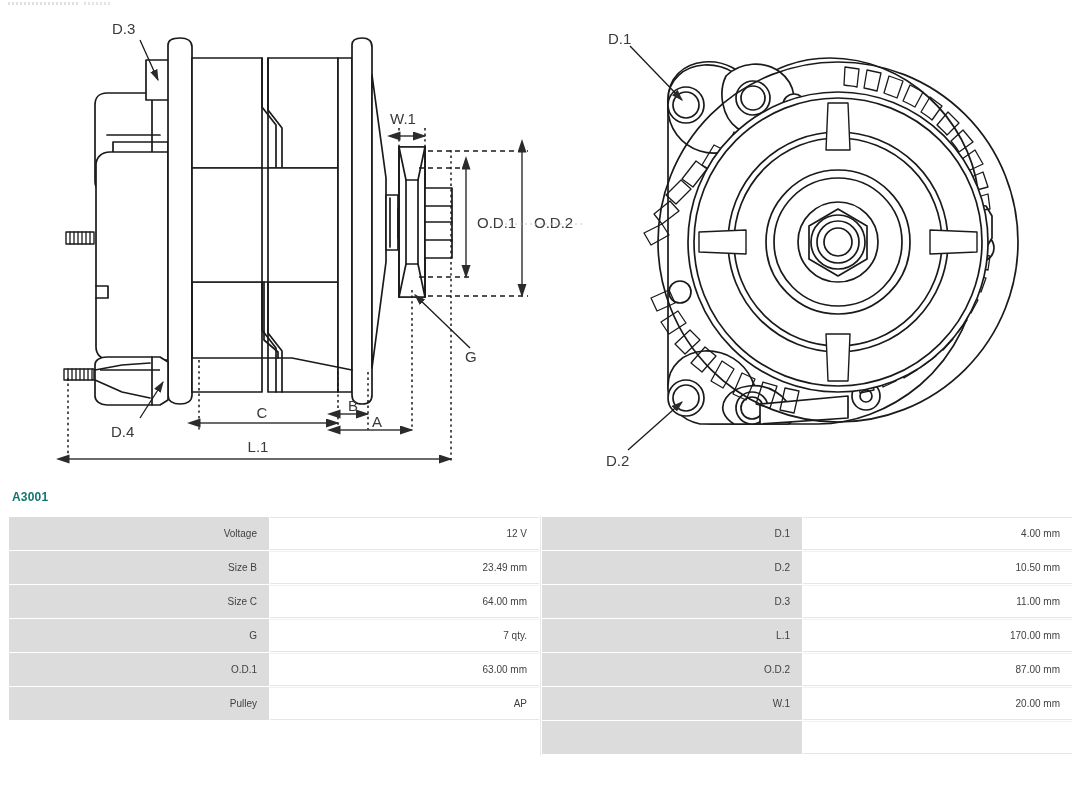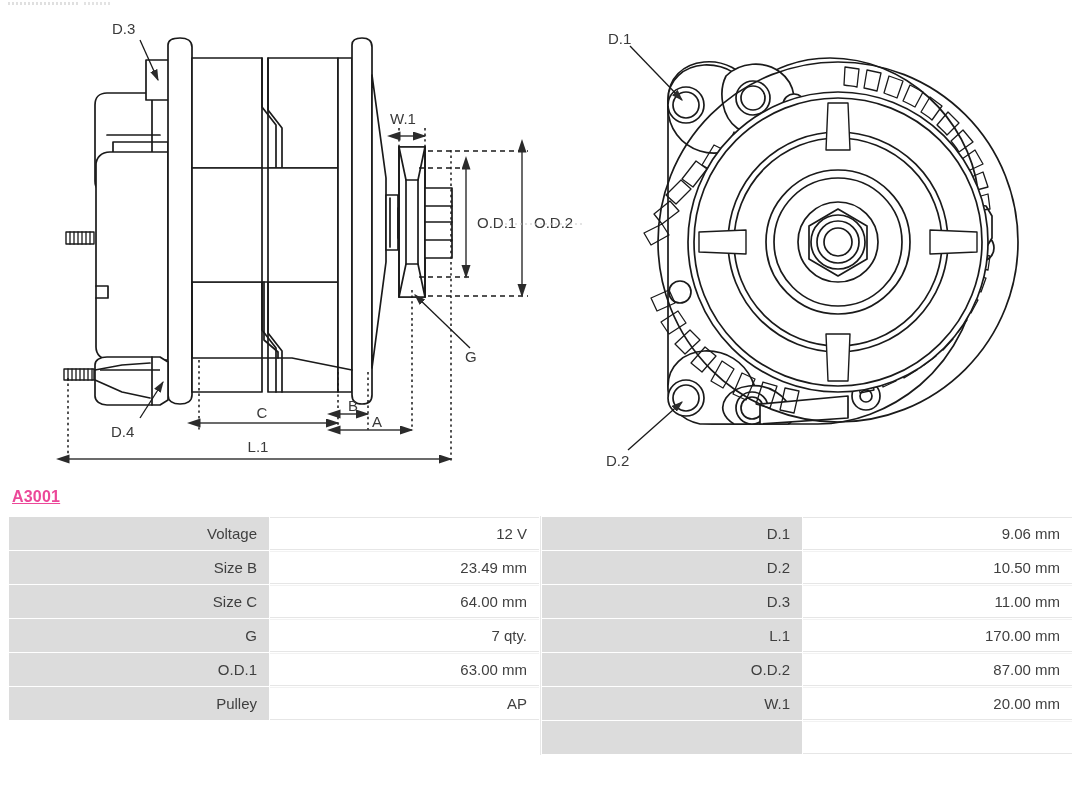--- a/index.html
+++ b/index.html
@@ -12,43 +12,42 @@
   }
   #root{position:relative;width:1080px;height:786px;}
 
   
   #drawing{position:absolute;left:0;top:0;width:1080px;height:480px;}
   #drawing svg{display:block;}
 
   
   .part-title{
     position:absolute;left:12px;top:485px;
-    font-size:16px;font-weight:bold;
-    color:#ec4899;
+    font-size:12px;font-weight:bold;
+    color:#0f766e;
     letter-spacing:.2px;
     line-height:24px;
-    text-decoration:underline;
   }
 
   
   .tables{
     position:absolute;left:8px;top:516px;
     width:1064px;
     display:flex;
     gap:0px;
   }
   .spec-table{
     border-collapse:separate;
     border-spacing:1px 1px;
     width:532px;
     table-layout:fixed;
   }
   .spec-table tr{height:31px;}
   .spec-table td{
-    font-size:15px;
+    font-size:10px;
     padding:0 12px;
     height:31px;
     vertical-align:middle;
     border:0;
   }
   .spec-table td.lbl{
     width:236px;
     background:#dcdcdc;
     text-align:right;
     color:#3f3f3f;
@@ -403,21 +402,21 @@
           </tr>
         </tbody>
       </table>
     </div>
 
     <div class="tbl-wrap">
       <table class="spec-table">
         <tbody>
           <tr>
             <td class="lbl">D.1</td>
-            <td class="val">9.06 mm</td>
+            <td class="val">4.00 mm</td>
           </tr>
           <tr>
             <td class="lbl">D.2</td>
             <td class="val">10.50 mm</td>
           </tr>
           <tr>
             <td class="lbl">D.3</td>
             <td class="val">11.00 mm</td>
           </tr>
           <tr>

